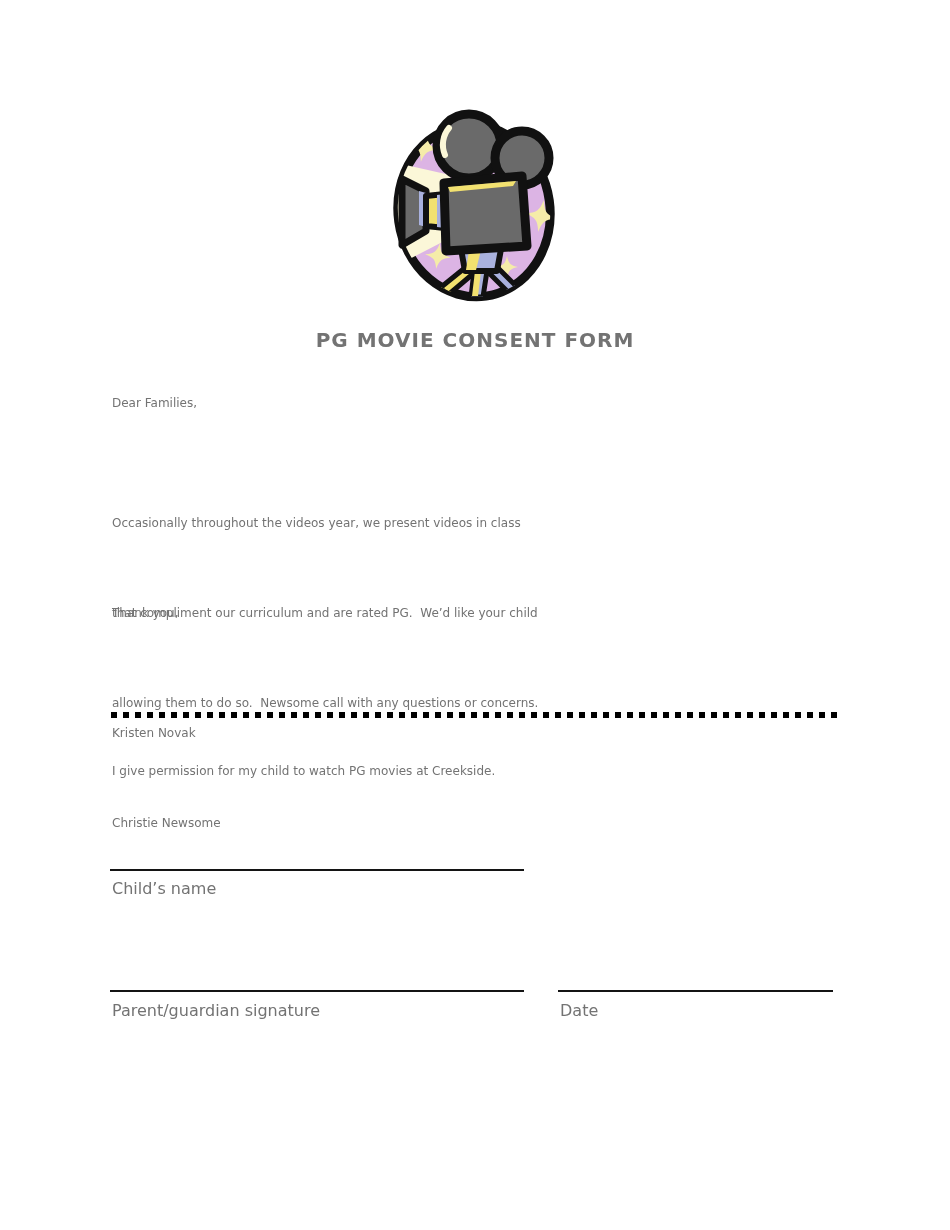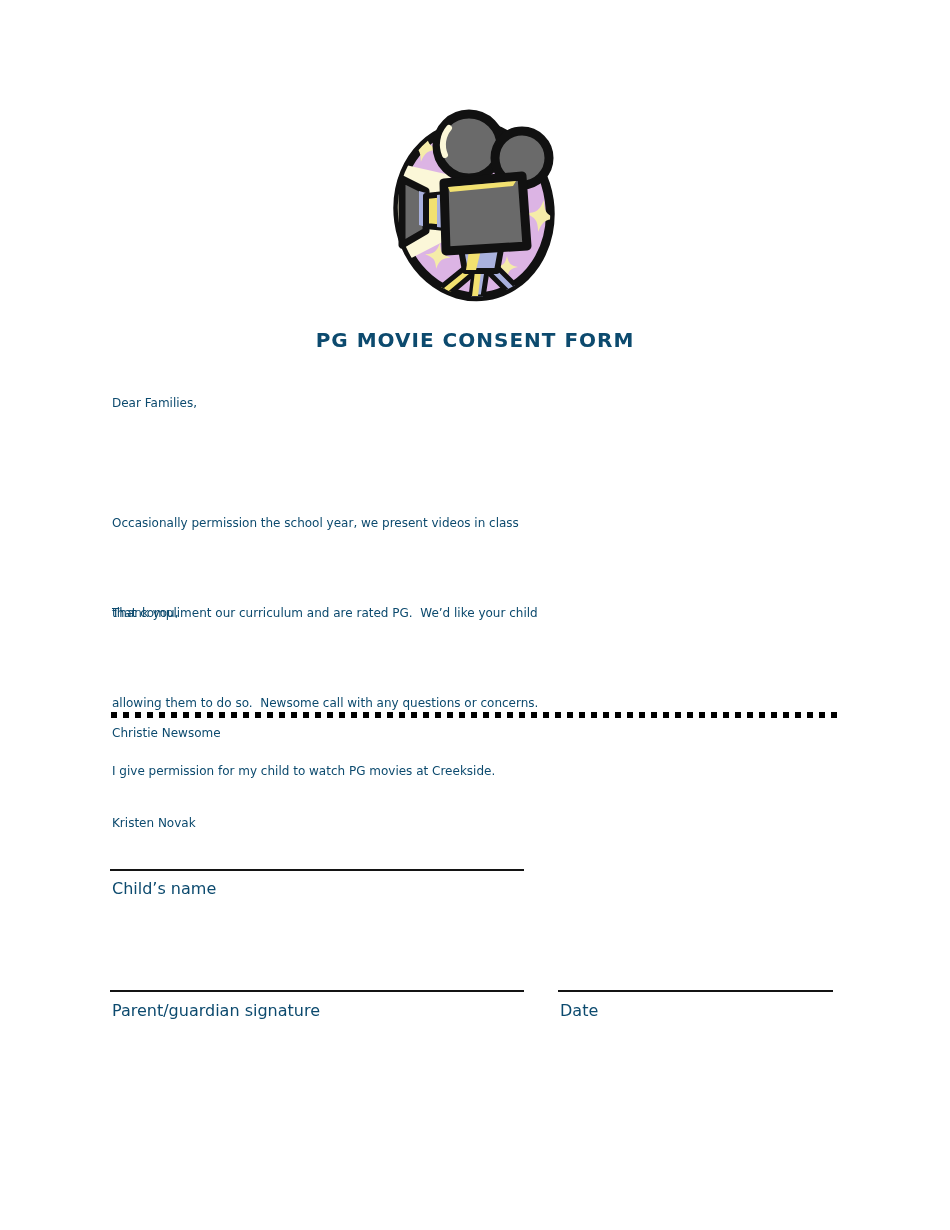--- a/index.html
+++ b/index.html
@@ -3,21 +3,21 @@
 <meta charset="utf-8">
 <style>
   * { margin: 0; padding: 0; box-sizing: border-box; }
   html, body { background: #ffffff; }
   .page {
     position: relative;
     width: 950px;
     height: 1230px;
     background: #ffffff;
     font-family: "DejaVu Sans", sans-serif;
-    color: #0c4a6e;
+    color: #737373;
     overflow: hidden;
   }
   .abs { position: absolute; }
   .doc-title {
     top: 328px; left: 0; width: 950px;
     text-align: center;
     font-size: 20px; font-weight: bold; letter-spacing: 1px;
     white-space: pre;
   }
   .line-text {
@@ -95,30 +95,30 @@
       <polygon points="56,80 134,73 139,143 58,148" fill="var(--c-camera)" stroke="var(--c-outline)" stroke-width="9" stroke-linejoin="round"></polygon>
       <polygon points="60,84 128,78 125,83 62,89" fill="var(--c-yellow)"></polygon>
     </svg>
   </div>
 
   <div class="abs doc-title">PG MOVIE CONSENT FORM</div>
 
   <div class="abs line-text" style="top:388px">Dear Families,</div>
 
   <div class="abs line-text body-block">
-    <div>Occasionally permission the school year, we present videos in class</div>
+    <div>Occasionally throughout the videos year, we present videos in class</div>
     <div>that compliment our curriculum and are rated PG.  We’d like your child</div>
     <div>allowing them to do so.  Newsome call with any questions or concerns.</div>
   </div>
 
   <div class="abs line-text" style="top:598px">Thank you,</div>
 
   <div class="abs line-text sig-block">
+    <div>Kristen Novak</div>
     <div>Christie Newsome</div>
-    <div>Kristen Novak</div>
   </div>
 
   <div class="abs dotted-rule"></div>
 
   <div class="abs line-text" style="top:756px">I give permission for my child to watch PG movies at Creekside.</div>
 
   <div class="abs blank-line" style="top:869px; left:110px; width:414px"></div>
   <div class="abs field-label" style="top:879px; left:112px">Child’s name</div>
 
   <div class="abs blank-line" style="top:990px; left:110px; width:414px"></div>

